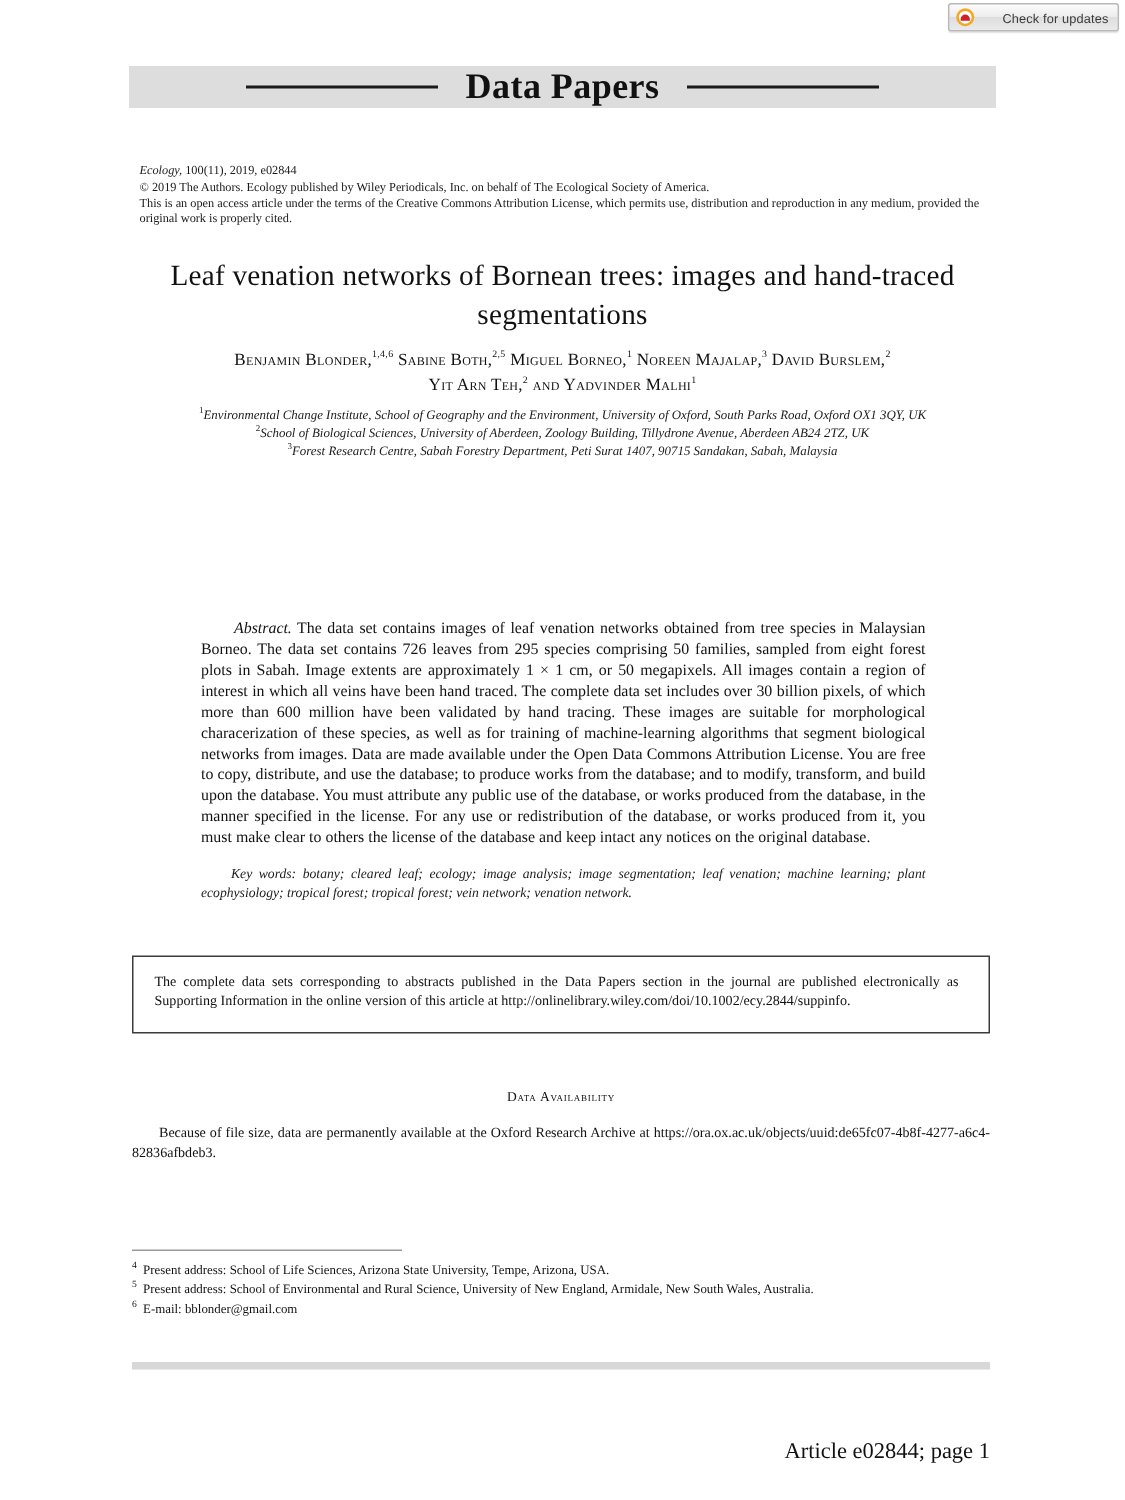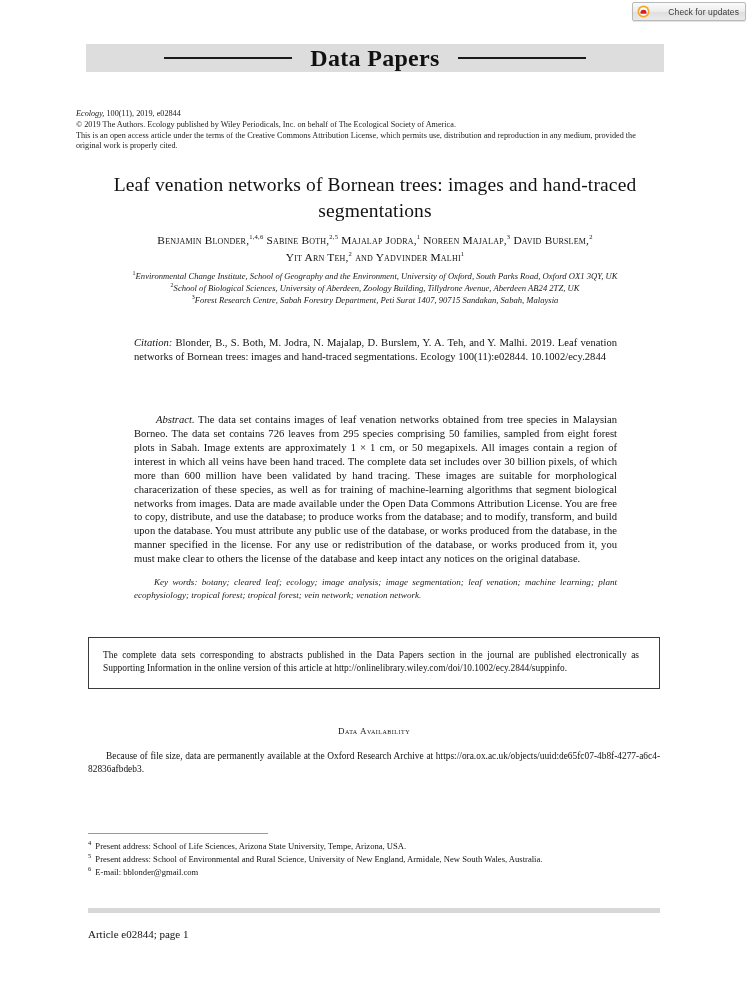--- a/index.html
+++ b/index.html
@@ -77,21 +77,21 @@
     font-size: 24px;
     letter-spacing: 0.3px;
     padding: 0 18px;
     color: #111;
     white-space: nowrap;
   }
 
   
   .masthead {
     position: absolute;
-    left: 76px;
+    left: 93px;
     top: 109px;
     width: 578px;
     font-size: 8.2px;
     line-height: 1.32;
     color: #1a1a1a;
   }
   .masthead .ital { font-style: italic; }
 
   
   .art-title {
@@ -267,24 +267,24 @@
     position: absolute;
     left: 88px;
     top: 908px;
     width: 572px;
     height: 5px;
     background: #d8d8d8;
   }
   .footer-text {
     position: absolute;
     left: 88px;
-    top: 928px;
-    width: 572px;
-    text-align: left;
-    font-size: 11px;
+    top: 960px;
+    width: 572px;
+    text-align: right;
+    font-size: 15px;
     color: #111;
   }
 </style>
 </head>
 <body>
 
 <div class="page">
 
   <div class="crossmark">
     <svg class="crossmark-icon" viewBox="0 0 26 26">
@@ -303,31 +303,30 @@
 
   <div class="masthead">
     <div><span class="ital">Ecology,</span><span> 100(11), 2019, e02844</span></div>
     <div>© 2019 The Authors. Ecology published by Wiley Periodicals, Inc. on behalf of The Ecological Society of America.</div>
     <div>This is an open access article under the terms of the Creative Commons Attribution License, which permits use, distribution and reproduction in any medium, provided the original work is properly cited.</div>
   </div>
 
   <div class="art-title">Leaf venation networks of Bornean trees: images and hand-traced segmentations</div>
 
   <div class="authors">
-    <div id="authline1"><span>Benjamin Blonder,</span><sup>1,4,6</sup> <span>Sabine Both,</span><sup>2,5</sup> <span>Majalap Jodra,</span><sup>1</sup> <span>Noreen Majalap,</span><sup>3</sup> <span>David Burslem,</span><sup>2</sup></div>
+    <div id="authline1"><span>Benjamin Blonder,</span><sup>1,4,6</sup> <span>Sabine Both,</span><sup>2,5</sup> <span>Miguel Borneo,</span><sup>1</sup> <span>Noreen Majalap,</span><sup>3</sup> <span>David Burslem,</span><sup>2</sup></div>
     <div id="authline2"><span>Yit Arn Teh,</span><sup>2</sup> <span>and Yadvinder Malhi</span><sup>1</sup></div>
   </div>
 
   <div class="affils" id="affils">
       <div><sup>1</sup><span>Environmental Change Institute, School of Geography and the Environment, University of Oxford, South Parks Road, Oxford OX1 3QY, UK</span></div>
       <div><sup>2</sup><span>School of Biological Sciences, University of Aberdeen, Zoology Building, Tillydrone Avenue, Aberdeen AB24 2TZ, UK</span></div>
       <div><sup>3</sup><span>Forest Research Centre, Sabah Forestry Department, Peti Surat 1407, 90715 Sandakan, Sabah, Malaysia</span></div>
     </div>
 
-  <div class="citation"><span class="lbl">Citation:</span><span> Blonder, B., S. Both, M. Jodra, N. Majalap, D. Burslem, Y. A. Teh, and Y. Malhi. 2019. Leaf venation networks of Bornean trees: images and hand-traced segmentations. Ecology 100(11):e02844. 10.1002/ecy.2844</span></div>
 
   <div class="abstract"><span class="lbl">Abstract.</span><span>   The data set contains images of leaf venation networks obtained from tree species in Malaysian Borneo. The data set contains 726 leaves from 295 species comprising 50 families, sampled from eight forest plots in Sabah. Image extents are approximately 1 × 1 cm, or 50 megapixels. All images contain a region of interest in which all veins have been hand traced. The complete data set includes over 30 billion pixels, of which more than 600 million have been validated by hand tracing. These images are suitable for morphological characerization of these species, as well as for training of machine-learning algorithms that segment biological networks from images. Data are made available under the Open Data Commons Attribution License. You are free to copy, distribute, and use the database; to produce works from the database; and to modify, transform, and build upon the database. You must attribute any public use of the database, or works produced from the database, in the manner specified in the license. For any use or redistribution of the database, or works produced from it, you must make clear to others the license of the database and keep intact any notices on the original database.</span></div>
 
   <div class="keywords"><span class="lbl">Key words:</span><span>   botany; cleared leaf; ecology; image analysis; image segmentation; leaf venation; machine learning; plant ecophysiology; tropical forest; tropical forest; vein network; venation network.</span></div>
 
   <div class="suppbox">
     <p>The complete data sets corresponding to abstracts published in the Data Papers section in the journal are published electronically as Supporting Information in the online version of this article at http://onlinelibrary.wiley.com/doi/10.1002/ecy.2844/suppinfo.</p>
   </div>
 
   <div class="da-heading">Data Availability</div>

